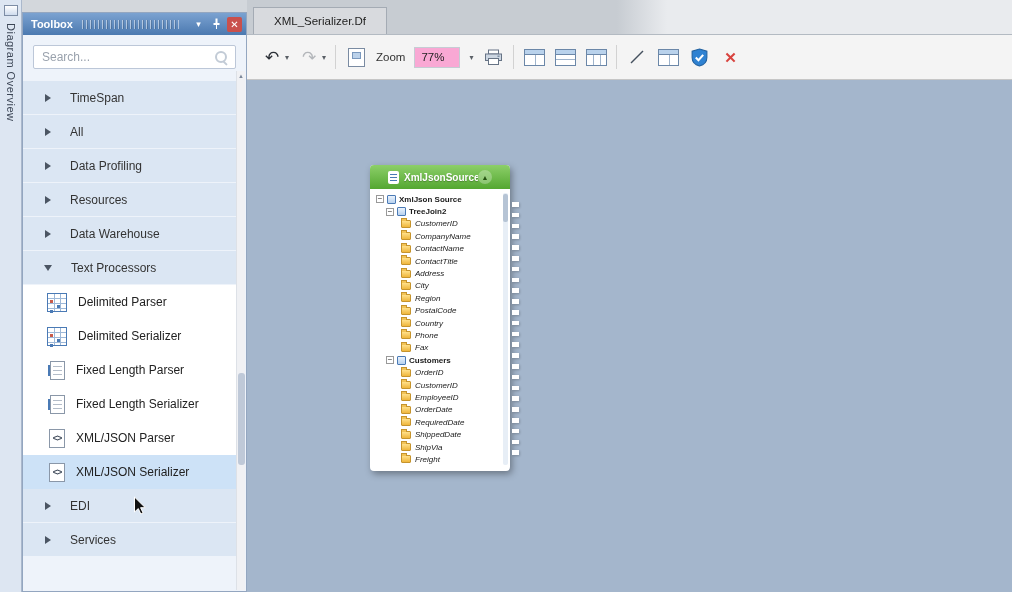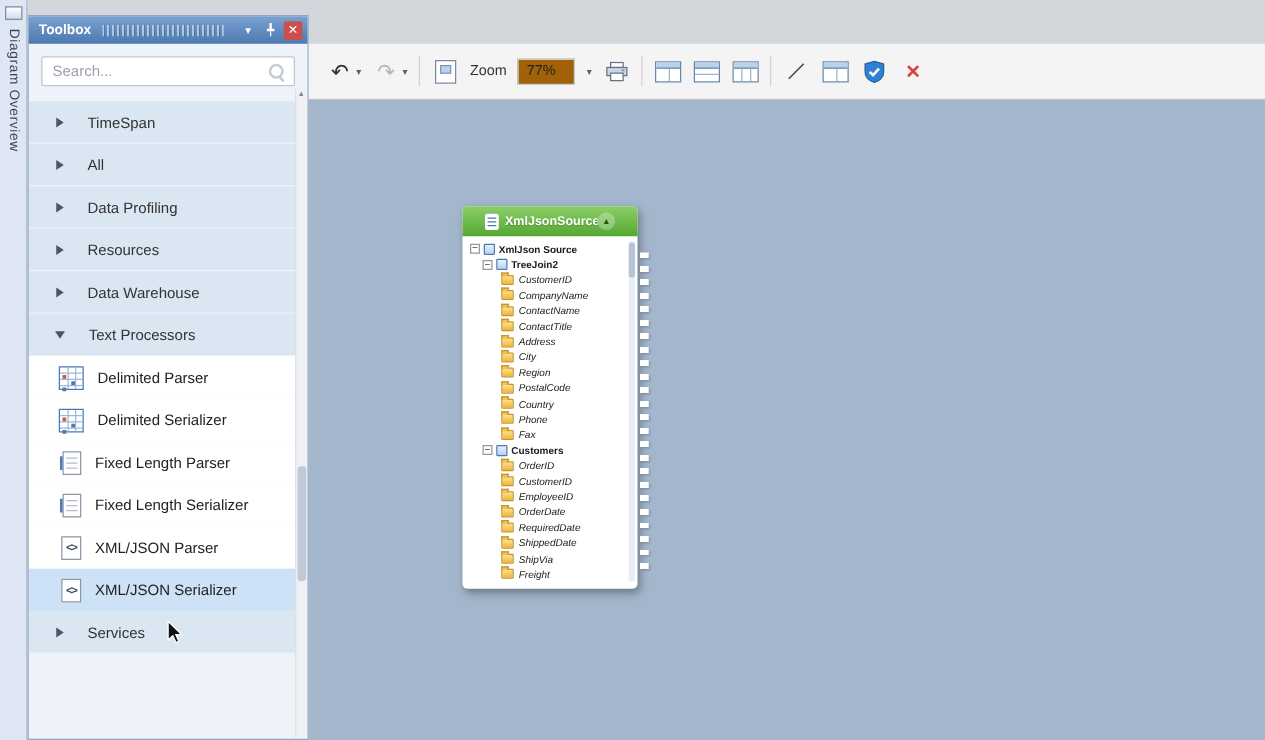--- a/index.html
+++ b/index.html
@@ -62,21 +62,21 @@
   .toolbar { position:absolute; left:247px; top:35px; right:0; height:45px; background:#f4f4f4; border-bottom:1px solid #c6c6c6; display:flex; align-items:center; padding-left:14px; gap:9px; }
   .group { display:flex; align-items:center; gap:2px; }
   .tbtn { min-width:22px; height:26px; display:flex; align-items:center; justify-content:center; }
   .undo-glyph { font-size:17px; color:#2b2f36; line-height:1; }
   .redo-glyph { font-size:17px; color:#b3b6ba; line-height:1; }
   .caret { font-size:8px; color:#5a5f66; }
   .sep { width:1px; height:24px; background:#d2d2d2; flex:none; }
   .zicon { width:17px; height:19px; border:1px solid #7a8ba2; background:#fff; position:relative; }
   .zicon::before { content:""; position:absolute; left:3px; right:3px; top:3px; height:5px; background:#bcd2ea; border:1px solid #7a98bd; }
   .zoom-label { font-size:11.5px; color:#333; }
-  .zoom-box { width:46px; height:21px; background:#a16207; border:1px solid #c6ccd4; display:flex; align-items:center; padding-left:6px; font-size:11.5px; color:#222; }
+  .zoom-box { width:46px; height:21px; background:#f9a8d4; border:1px solid #c6ccd4; display:flex; align-items:center; padding-left:6px; font-size:11.5px; color:#222; }
   .ticon { width:21px; height:17px; border:1px solid #6b87a8; background:#fff; position:relative; }
   .ticon::before { content:""; position:absolute; left:0; right:0; top:0; height:4px; background:#b9d2ec; border-bottom:1px solid #6b87a8; }
   .ticon.v1::after { content:""; position:absolute; left:10px; top:5px; bottom:0; width:1px; background:#9fb4cc; }
   .ticon.v2::after { content:""; position:absolute; left:0; right:0; top:9px; height:1px; background:#9fb4cc; }
   .ticon.v3::after { content:""; position:absolute; left:6px; top:5px; bottom:0; width:1px; background:#9fb4cc; box-shadow:7px 0 0 #9fb4cc; }
   .redx { font-size:15px; font-weight:bold; color:#d8433e; line-height:1; }
 
   
   .canvas { position:absolute; left:247px; top:80px; right:0; bottom:0; background:#a4b6cc; }
   .node { position:absolute; left:123px; top:85px; width:140px; height:306px; background:#fff; border-radius:4px; box-shadow:2px 3px 7px rgba(0,0,0,.35); }
@@ -185,30 +185,39 @@
       </div>
       <div class="sub-row selected">
         <span class="sub-icon icon-xml">
             <span class="glyph">&lt;&gt;</span>
           </span>
         <span class="sub-label">XML/JSON Serializer</span>
       </div>
 
       <div class="cat-row">
         <span class="arr-right"></span>
+        <span class="cat-label">EDI</span>
+      </div>
+      <div class="cat-row">
+        <span class="arr-right"></span>
         <span class="cat-label">Services</span>
       </div>
     </div>
 
     <div class="tb-scroll">
       <div class="tb-scroll-up">▲</div>
       <div class="tb-thumb"></div>
     </div>
   </div>
 
+  <div class="tabbar">
+    <div class="tab">
+      <span class="tab-label">XML_Serializer.Df</span>
+    </div>
+  </div>
 
   <div class="toolbar">
     <span class="group">
       <span class="tbtn">
           <span class="undo-glyph">↶</span>
         </span>
       <span class="caret">▾</span>
     </span>
     <span class="group">
       <span class="tbtn">

